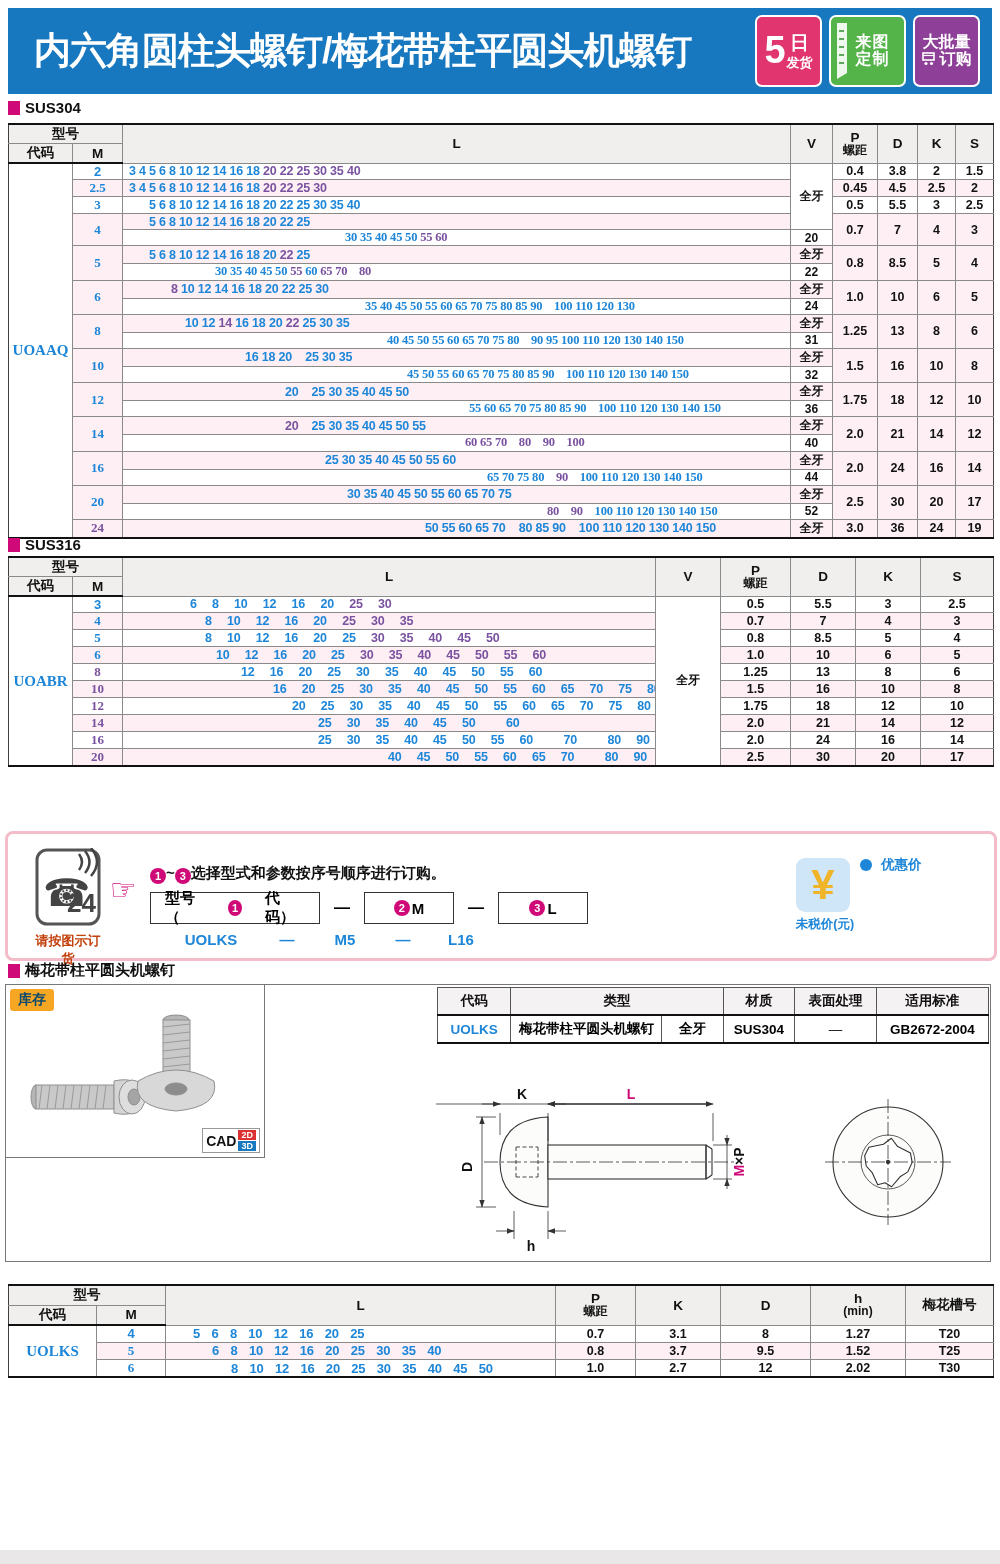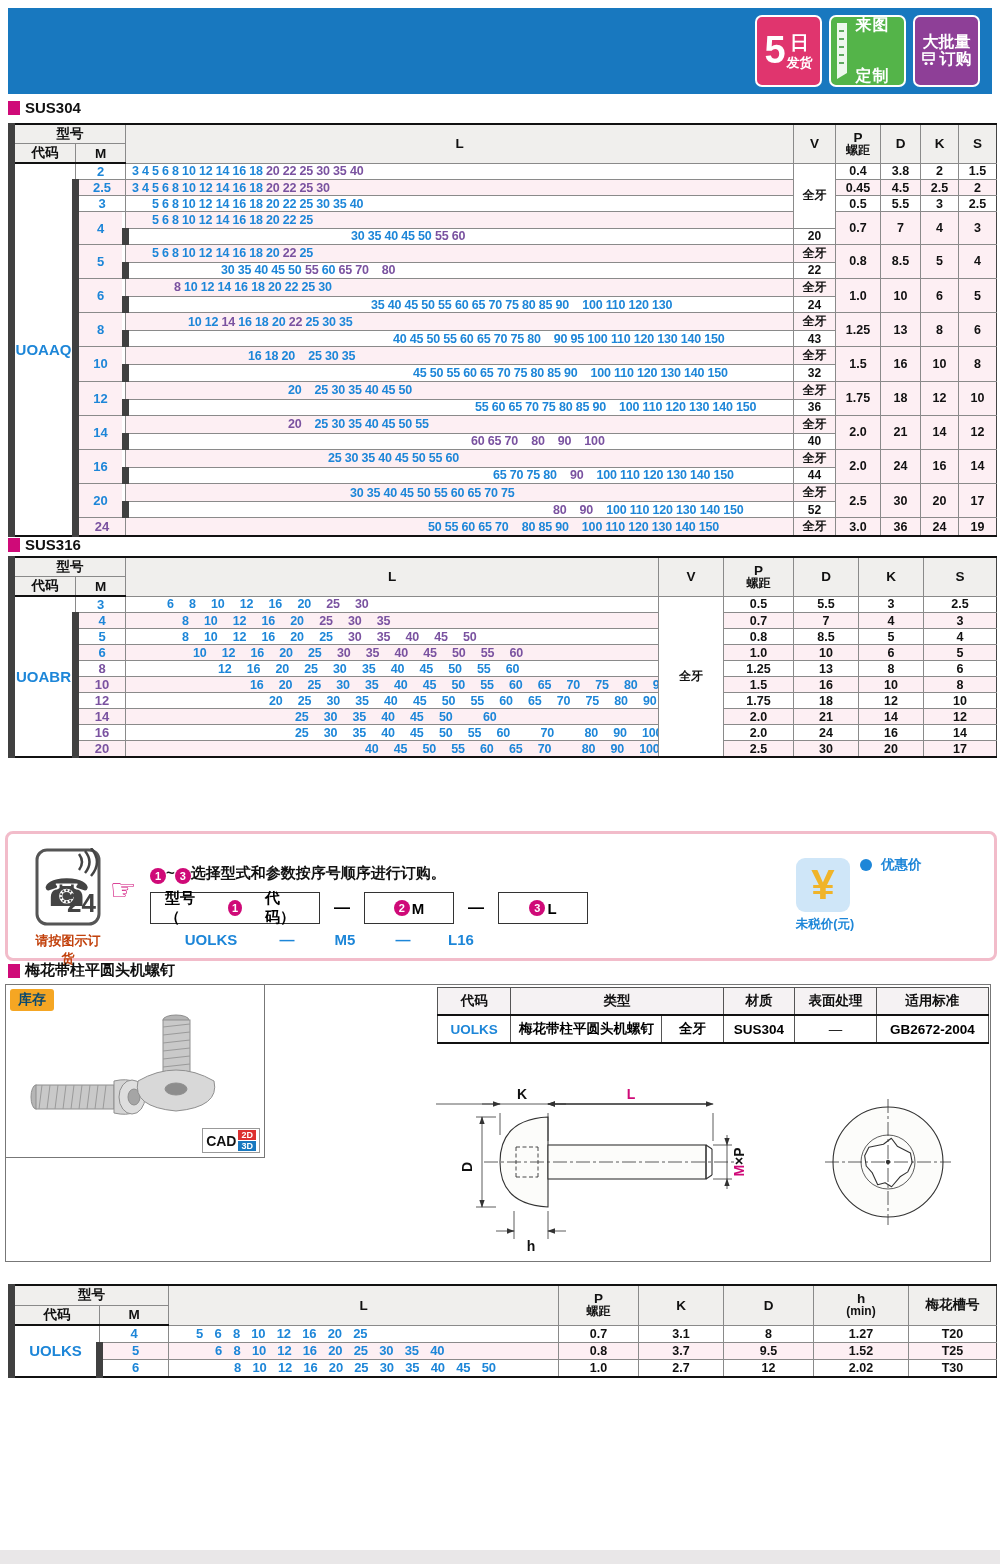--- a/index.html
+++ b/index.html
@@ -6,58 +6,58 @@
   .page{position:relative;width:1000px;height:1564px;background:#fff;overflow:hidden;
         font-family:"Liberation Sans","DejaVu Sans",sans-serif;}
   
   .header-bar{position:absolute;left:8px;top:8px;width:984px;height:86px;background:var(--hdrblue);
               display:flex;align-items:center;}
   .page-title{color:#fff;font-weight:bold;font-size:37px;padding-left:26px;white-space:nowrap;letter-spacing:-1px;}
   .badges{margin-left:auto;display:flex;gap:7px;padding-right:12px;}
   .badge{width:63px;height:68px;border-radius:7px;border:2px solid #fff;color:#fff;font-weight:bold;
          display:flex;flex-direction:column;align-items:center;justify-content:center;line-height:1.05;}
   .badge-pink{background:var(--bpink);}
-  .badge-green{background:var(--bgreen);justify-content:space-between;}
+  .badge-green{background:var(--bgreen);}
   .badge-purple{background:var(--bpurple);}
   .b5-row{display:flex;align-items:flex-start;}
   .b5-big{font-size:38px;line-height:0.9;}
   .b5-col{display:flex;flex-direction:column;align-items:center;margin-left:1px;}
   .b5-day{font-size:19px;}
   .b5-small{font-size:13px;margin-top:3px;}
   .bg-line{font-size:16px;letter-spacing:1px;}
   .ruler-ico{position:absolute;left:4px;top:6px;}
   .badge-green{position:relative;padding-left:10px;}
   .bp-line1{font-size:16px;}
   .bp-line2{font-size:16px;display:flex;align-items:center;gap:2px;}
   
   .sec-label{position:absolute;left:8px;font-size:15px;font-weight:bold;color:#111;display:flex;align-items:center;gap:5px;}
   .sq{width:12px;height:14px;background:var(--mag);display:inline-block;}
   
   table.spec{position:absolute;border-collapse:collapse;table-layout:fixed;
              border-top:2px solid #111;border-bottom:2px solid #111;}
   table.spec th,table.spec td{border:1px solid #8a8a8a;padding:0;overflow:hidden;}
   table.spec th{background:#f0efed;font-size:13.5px;font-weight:bold;color:#111;text-align:center;}
   table.spec thead tr:last-child th{border-bottom:2px solid #111;}
-  table.spec th:first-child,table.spec td:first-child{border-left:7px solid #404040;}
+  table.spec th:first-child,table.spec td:first-child{border-left:1px solid #404040;font-family:Liberation Serif, serif;}
   table.spec th:last-child,table.spec td:last-child{border-right:1px solid #444;}
   th.mag{color:var(--mag);}
   th .sub{display:block;font-size:12px;margin-top:-2px;}
   .hdr2{line-height:15px;}
   tr.white{background:#fff;} tr.pink{background:var(--pinkrow);}
   td.code-cell{font-size:15px;font-weight:bold;color:var(--blue);text-align:center;background:#fff;}
   td.m-cell{font-size:13px;font-weight:bold;color:var(--blue);text-align:center;}
   td.m-cell.purple{color:var(--purple);}
   td.l-cell{white-space:pre;font-size:12.5px;font-weight:bold;letter-spacing:-0.2px;
             border-left:2px solid #222;text-align:left;}
   td.v-cell{font-size:12px;font-weight:bold;color:#111;text-align:center;}
   td.num-cell{font-size:12.5px;font-weight:bold;color:#111;text-align:center;}
   .blue{color:var(--blue);} .purple{color:var(--purple);}
   #t304 tr{height:16.2px;} #t304 thead tr{height:19px;}
   #t316 tr{height:15.2px;} #t316 thead tr{height:19px;}
-  #t316 td.l-cell{word-spacing:12px;}
+  #t316 td.l-cell{word-spacing:12px;padding-left:26px;}
   #tuolks tr{height:17.3px;} #tuolks thead tr{height:20px;}
   #tuolks td.l-cell{word-spacing:8px;font-size:13px;}
   
   .order-box{position:absolute;left:5px;top:831px;width:986px;height:124px;border:3px solid #f2bcca;border-radius:8px;}
   .phone-wrap{position:absolute;left:24px;top:14px;width:72px;text-align:center;}
   .phone-cap{font-size:13px;font-weight:bold;color:#c2410c;margin-top:2px;}
   .hand{position:absolute;left:102px;top:38px;color:var(--mag);font-size:30px;font-weight:bold;}
   .instr{position:absolute;left:142px;top:30px;font-size:15px;font-weight:bold;color:#111;}
   .circ{display:inline-block;width:16px;height:16px;border-radius:50%;background:var(--mag);color:#fff;
         font-size:11px;font-weight:bold;text-align:center;line-height:16px;vertical-align:-2px;}
@@ -100,20 +100,21 @@
   
   .bottom-strip{position:absolute;left:0;bottom:0;width:1000px;height:14px;background:#e9e7e8;}
   text{font-family:"Liberation Sans",sans-serif;}
 </style>
 </head>
 <body>
 
 <div class="page">
 
   <div class="header-bar">
+    <div class="page-title">内六角圆柱头螺钉/梅花带柱平圆头机螺钉</div>
     <div class="badges">
       <div class="badge badge-pink">
         <div class="b5-row">
           <span class="b5-big">5</span>
           <span class="b5-col">
             <span class="b5-day">日</span>
             <span class="b5-small">发货</span>
           </span>
         </div>
       </div>
@@ -244,21 +245,21 @@
           <td class="m-cell" rowspan="2">8</td>
           <td class="l-cell"><span style="padding-left: 62px;"><span class="blue">10 12 </span><span class="purple">14 </span><span class="blue">16 18 20 </span><span class="purple">22 </span><span class="blue">25 30 35</span></span></td>
           <td class="v-cell" rowspan="1">全牙</td>
           <td class="num-cell" rowspan="2">1.25</td>
           <td class="num-cell" rowspan="2">13</td>
           <td class="num-cell" rowspan="2">8</td>
           <td class="num-cell" rowspan="2">6</td>
         </tr>
         <tr class="white">
           <td class="l-cell"><span style="padding-left: 264px;"><span class="blue">40 45 50 55 60 65 70 75 80</span><span class="blue">    90 95 100 110 120 130 140 150</span></span></td>
-          <td class="v-cell" rowspan="1">43</td>
+          <td class="v-cell" rowspan="1">31</td>
         </tr>
         <tr class="pink">
           <td class="m-cell" rowspan="2">10</td>
           <td class="l-cell"><span style="padding-left: 122px;"><span class="blue">16 18 20</span><span class="blue">    25 30 35</span></span></td>
           <td class="v-cell" rowspan="1">全牙</td>
           <td class="num-cell" rowspan="2">1.5</td>
           <td class="num-cell" rowspan="2">16</td>
           <td class="num-cell" rowspan="2">10</td>
           <td class="num-cell" rowspan="2">8</td>
         </tr>

